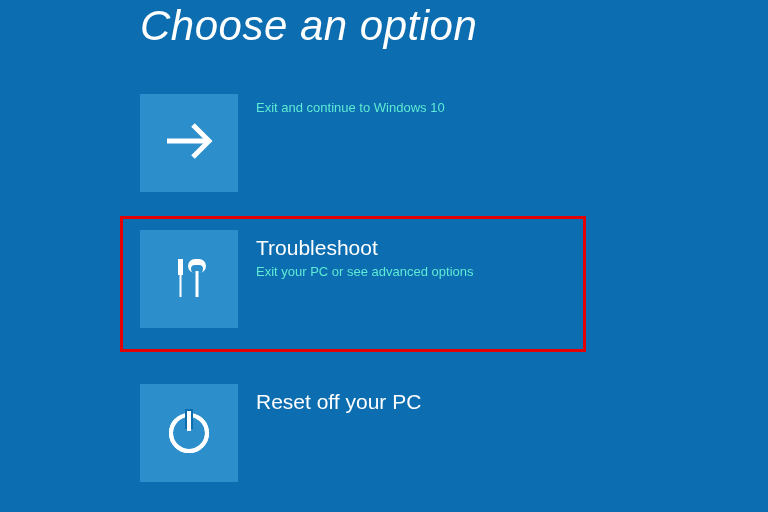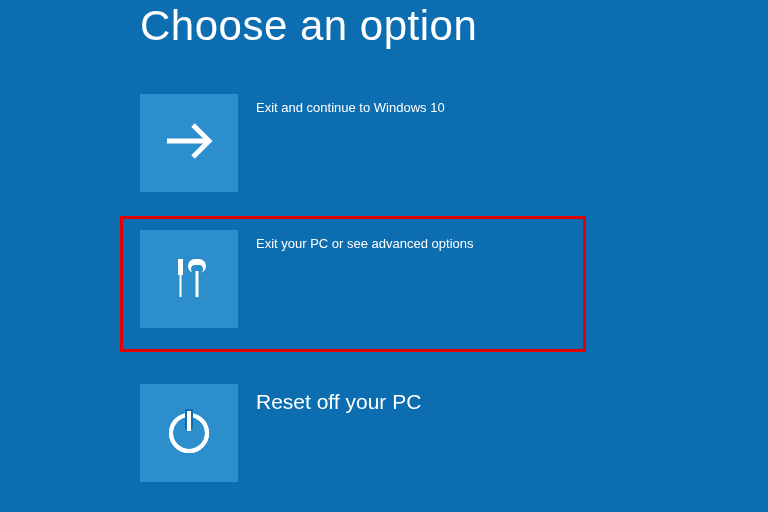--- a/index.html
+++ b/index.html
@@ -16,20 +16,21 @@
       overflow: hidden;
       position: relative;
     }
     .page-title {
       font-size: 42px;
       font-weight: 300;
       letter-spacing: 0.5px;
       position: absolute;
       left: 140px;
       top: 2px;
+      font-style: italic;
     }
     .options {
       position: absolute;
       left: 140px;
       top: 94px;
     }
     .option {
       display: flex;
       align-items: flex-start;
       margin-bottom: 38px;
@@ -60,21 +61,21 @@
       padding-top: 6px;
     }
     .option-title {
       font-size: 21px;
       font-weight: 400;
       margin-bottom: 4px;
     }
     .option-desc {
       font-size: 13px;
       font-weight: 400;
-      color: #ffffff;
+      color: #5eead4;
     }
     .option.highlighted {
       margin-bottom: 56px;
     }
   </style>
 </head>
 <body>
 
 <div class="page-title">Choose an option</div>
 
@@ -101,20 +102,21 @@
 
           <rect x="17" y="10" width="5" height="16" fill="#ffffff"></rect>
           <rect x="18.5" y="26" width="2" height="22" fill="#ffffff"></rect>
 
           <path d="M34 10 a7 7 0 0 0 0 14 l0 0 a4 4 0 0 1 0 -8 L38 16 a4 4 0 0 1 0 8 a7 7 0 0 0 0 -14 Z" fill="#ffffff"></path>
           <rect x="34.5" y="22" width="3" height="26" fill="#ffffff"></rect>
         </svg>
       </span>
     </div>
     <div class="option-text">
+      <div class="option-title">Troubleshoot</div>
       <div class="option-desc">Exit your PC or see advanced options</div>
     </div>
   </div>
 
   <div class="option">
     <div class="tile">
       <span>
         <svg width="56" height="56" viewBox="0 0 56 56" fill="none">
           <circle cx="28" cy="30" r="18" stroke="#ffffff" stroke-width="4" fill="none"></circle>
           <rect x="24" y="6" width="8" height="20" fill="#0c6db0"></rect>

